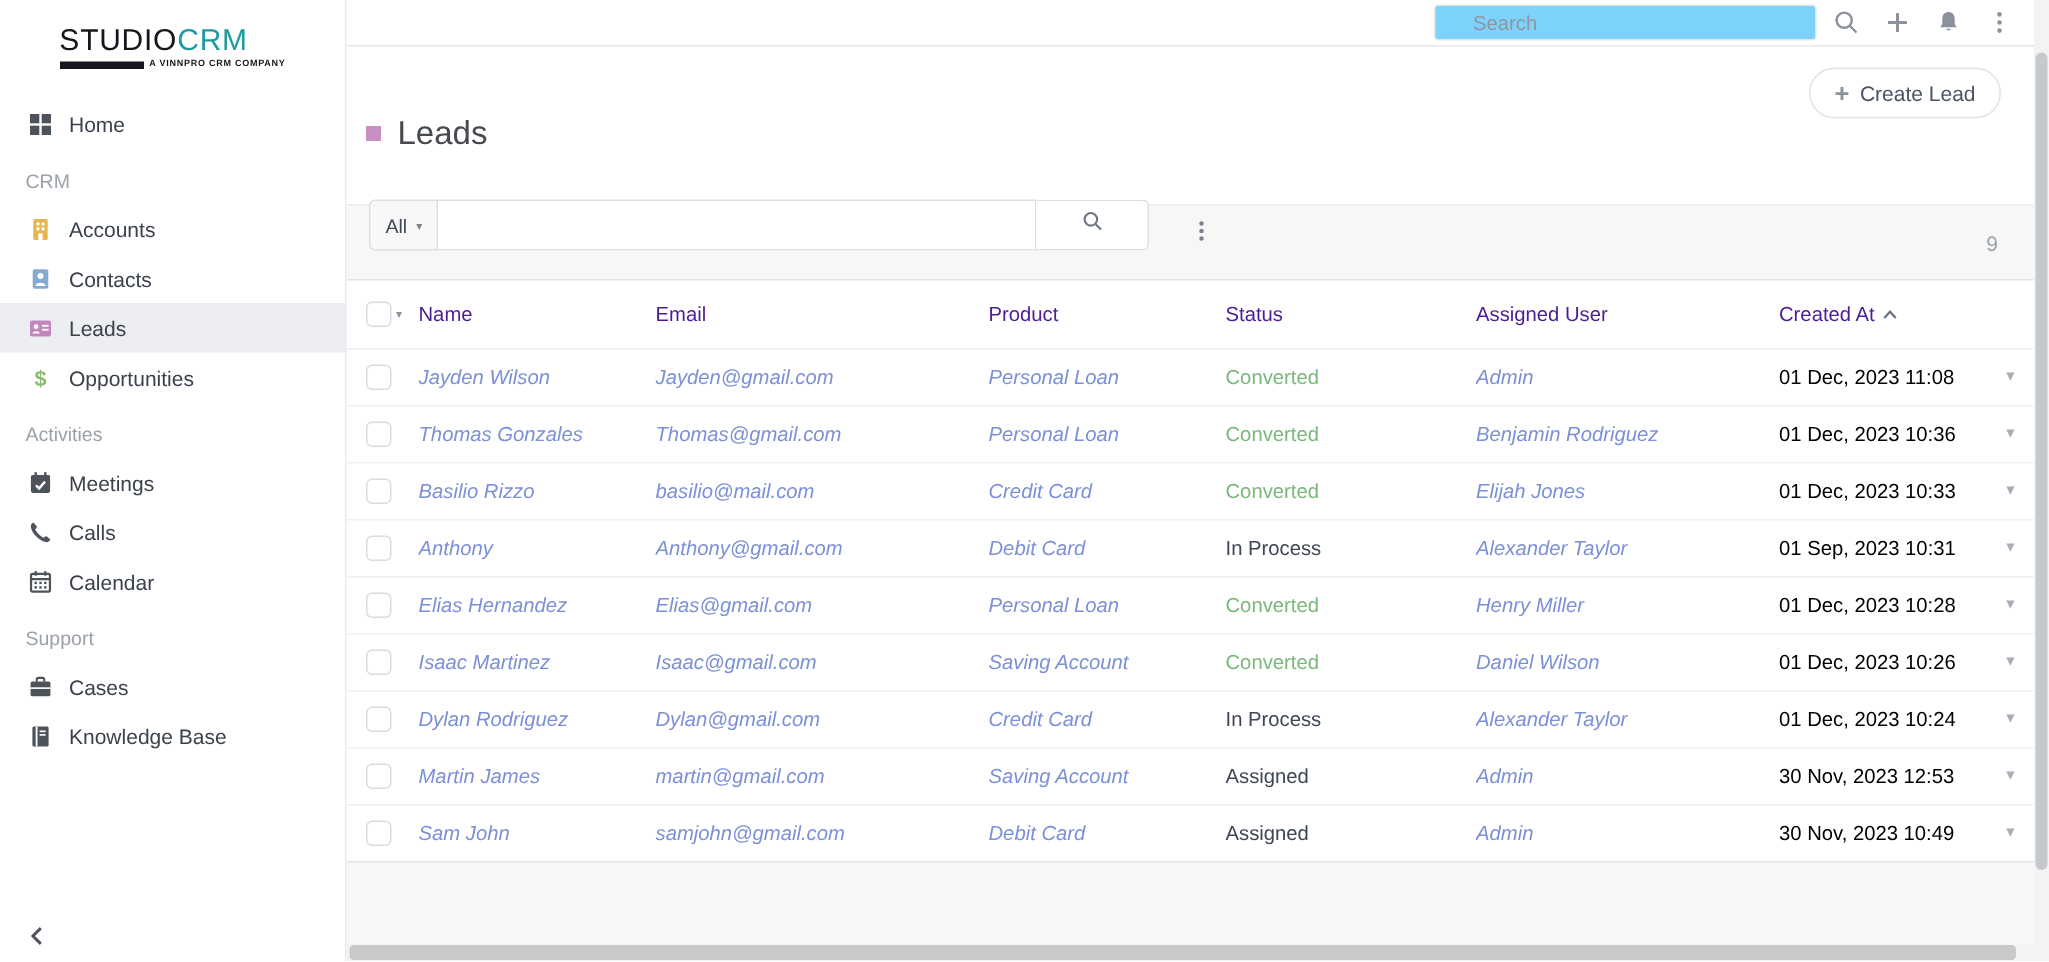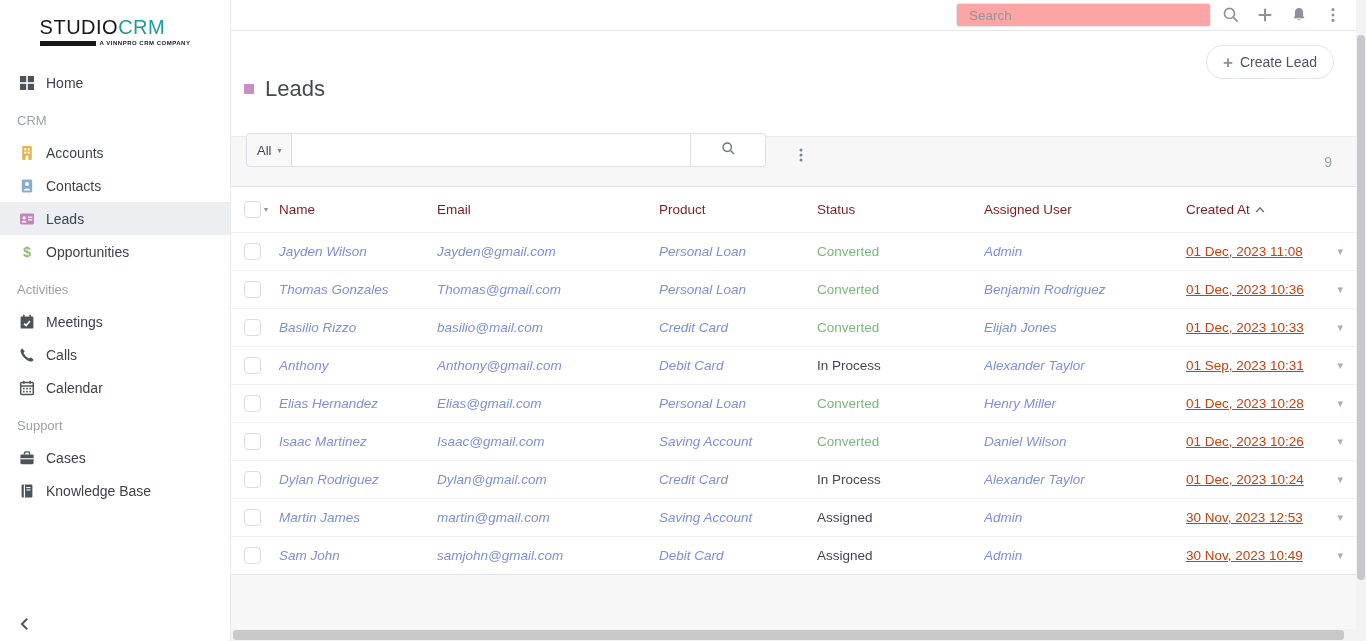--- a/index.html
+++ b/index.html
@@ -21,22 +21,22 @@
   .nav-item.active { background:#eceef2; }
   .nav-icon { width:16px; height:16px; margin-right:11px; flex:0 0 16px; display:inline-block; }
   .nav-icon svg { width:16px; height:16px; display:block; }
   .nav-label { font-size:14px; color:#3b424d; }
   .sidebar-collapse { position:absolute; left:18px; bottom:10px; width:14px; height:14px; cursor:pointer; }
   .sidebar-collapse svg { width:14px; height:14px; display:block; }
 
   
   .topbar { position:absolute; left:231px; top:0; width:1125px; height:31px; background:#fff; border-bottom:1px solid #e8e8ea;
             display:flex; align-items:center; padding:0 14px 0 10px; z-index:1; }
-  .topbar-search { margin-left:auto; width:255px; height:24px; border:1px solid #e3e5e8; border-radius:3px; background:#fca5a5;
-                   font-size:13.5px; color:#3e4756; padding:0 12px; outline:none; font-family:inherit; }
+  .topbar-search { margin-left:auto; width:255px; height:24px; border:1px solid #e3e5e8; border-radius:3px; background:#7dd3fc;
+                   font-size:13.5px; color:#3e4756; padding:0 25px; outline:none; font-family:inherit; }
   .topbar-search::placeholder { color:#8f96a0; }
   .topbar-icons { display:flex; align-items:center; gap:15px; margin-left:10px; }
   .tb-icon { width:19px; height:19px; cursor:pointer; display:flex; align-items:center; justify-content:center; }
   .tb-icon svg { width:18px; height:18px; display:block; }
 
   
   .content { position:absolute; left:231px; top:31px; width:1125px; height:598px; background:#f7f7f8; }
   .panel-head { position:relative; height:106px; background:#fff; border-bottom:1px solid #ebecef; }
   .title-row { position:absolute; left:13px; top:45px; display:flex; align-items:center; }
   .title-bullet { width:10px; height:10px; background:#c98fc5; margin-right:11px; }
@@ -61,29 +61,29 @@
 
   
   .table-card { background:#fff; border-top:1px solid #e3e4e8; border-bottom:1px solid #e3e4e8; }
   .trow { display:flex; align-items:center; padding-left:13px; }
   .thead { height:45px; }
   .tbody-row { height:38px; border-top:1px solid #f0f0f2; }
   .c-cb { width:35px; display:flex; align-items:center; gap:3px; }
   .c-name { width:158px; } .c-email { width:222px; } .c-product { width:158px; }
   .c-status { width:167px; } .c-assigned { width:202px; } .c-created { width:145px; }
   .c-action { flex:1; display:flex; justify-content:flex-end; padding-right:13px; }
-  .th { font-size:13.5px; color:#7f1d1d; display:flex; align-items:center; gap:5px; }
+  .th { font-size:13.5px; color:#4c1d95; display:flex; align-items:center; gap:5px; }
   .checkbox { width:17px; height:17px; border:1px solid #d7dce3; border-radius:4px; background:#fff; cursor:pointer; flex:0 0 17px; }
   .hdr-caret { font-size:8px; color:#8a93a0; cursor:pointer; }
   .sort-icon svg { width:10px; height:10px; display:block; }
   .cell { font-size:13.5px; white-space:nowrap; overflow:hidden; }
   .link { color:#7b90d6; cursor:pointer;font-style:italic; }
   .status-converted { color:#7bb87b; }
   .status-default { color:#3e4756; }
-  .date { color:#c2410c;text-decoration:underline; }
+  .date { color:#000000; }
   .row-caret { font-size:11px; color:#a8aeb8; cursor:pointer; line-height:1; }
 
   
   .vscroll { position:absolute; right:0; top:0; width:10px; height:641px; background:#f3f3f4; z-index:3; }
   .vthumb { position:absolute; left:1px; top:35px; width:8px; height:545px; background:#c5c8cd; border-radius:4px; }
   .hscroll { position:absolute; left:231px; top:629px; width:1125px; height:12px; background:#f3f3f4; z-index:3; }
   .hthumb { position:absolute; left:2px; top:1px; width:1111px; height:10px; background:#c9c9cb; border-radius:3px; }
   .scroll-corner { position:absolute; right:0; top:629px; width:10px; height:12px; background:#f3f3f4; z-index:3; }
 </style>
 </head>

